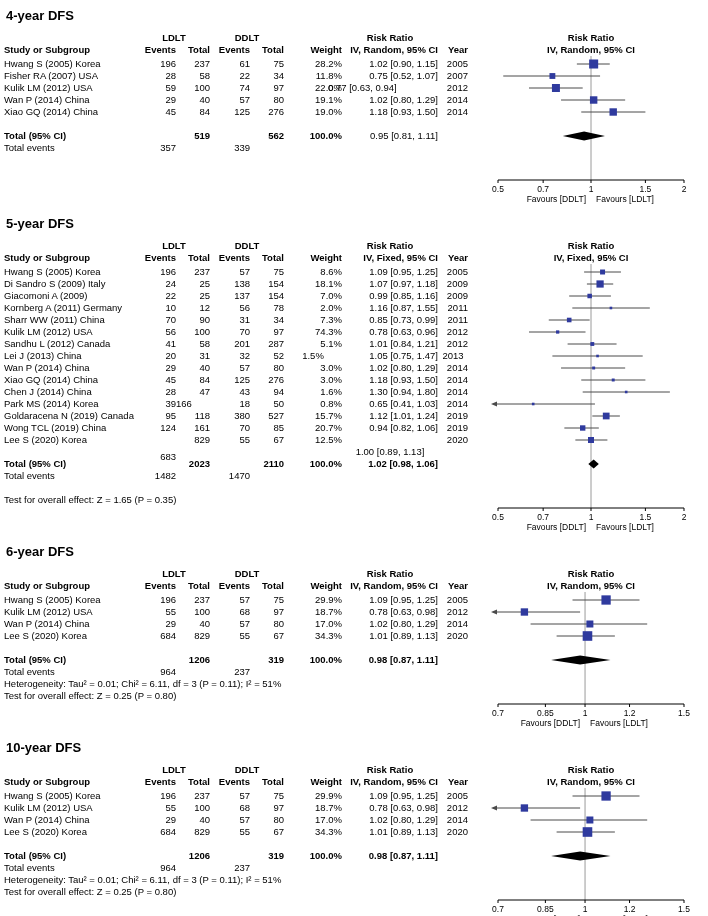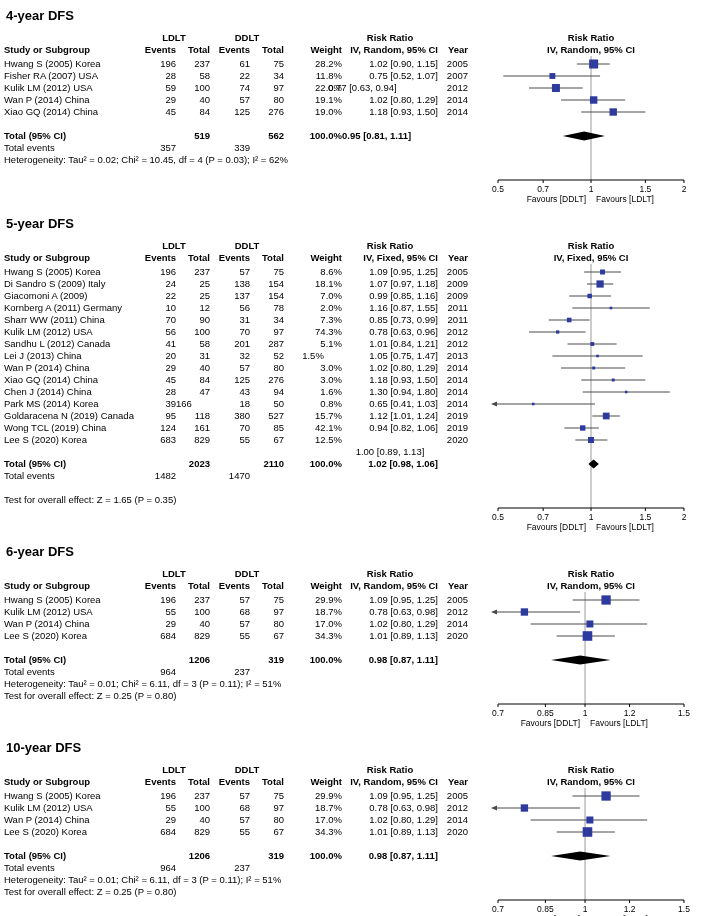--- a/index.html
+++ b/index.html
@@ -88,25 +88,24 @@
         <div class="cell" style="left: 172px; top: 74px; width: 34px; height: 12px; line-height: 12px; text-align: right;">84</div>
         <div class="cell" style="left: 206px; top: 74px; width: 40px; height: 12px; line-height: 12px; text-align: right;">125</div>
         <div class="cell" style="left: 246px; top: 74px; width: 34px; height: 12px; line-height: 12px; text-align: right;">276</div>
         <div class="cell" style="left: 280px; top: 74px; width: 58px; height: 12px; line-height: 12px; text-align: right;">19.0%</div>
         <div class="cell" style="left: 338px; top: 74px; width: 96px; height: 12px; line-height: 12px; text-align: right;">1.18 [0.93, 1.50]</div>
         <div class="cell" style="left: 434px; top: 74px; width: 30px; height: 12px; line-height: 12px; text-align: right;">2014</div>
         <div class="cell" style="left: 0px; top: 98px; width: 134px; height: 12px; line-height: 12px; text-align: left; font-weight: bold;">Total (95% CI)</div>
         <div class="cell" style="left: 172px; top: 98px; width: 34px; height: 12px; line-height: 12px; text-align: right; font-weight: bold;">519</div>
         <div class="cell" style="left: 246px; top: 98px; width: 34px; height: 12px; line-height: 12px; text-align: right; font-weight: bold;">562</div>
         <div class="cell" style="left: 280px; top: 98px; width: 58px; height: 12px; line-height: 12px; text-align: right; font-weight: bold;">100.0%</div>
-        <div class="cell" style="left: 338px; top: 98px; width: 80px; height: 12px; line-height: 12px; font-weight: bold;">0.95 [0.81, 1.11]</div>
+        <div class="cell" style="left: 338px; top: 98px; width: 96px; height: 12px; line-height: 12px; text-align: right; font-weight: normal;">0.95 [0.81, 1.11]</div>
         <div class="cell" style="left: 0px; top: 110px; width: 134px; height: 12px; line-height: 12px; text-align: left;">Total events</div>
         <div class="cell" style="left: 134px; top: 110px; width: 38px; height: 12px; line-height: 12px; text-align: right;">357</div>
         <div class="cell" style="left: 206px; top: 110px; width: 40px; height: 12px; line-height: 12px; text-align: right;">339</div>
-        <div class="cell" style="left: 0px; top: 122px; width: 464px; height: 12px; line-height: 12px; text-align: left;">Heterogeneity: Tau² = 0.02; Chi² = 10.45, df = 4 (P = 0.03); I² = 62%</div>
         <div class="plot" style="left: 470px; width: 234px; height: 174px;">
           <svg width="234" height="174" viewBox="0 0 234 174">
             <line x1="117" y1="24" x2="117" y2="148" stroke="#9a9a9a" stroke-width="1"></line>
             <line x1="102.86371230961036" y1="32" x2="135.7519490887775" y2="32" stroke="#4a4a4a" stroke-width="1"></line>
             <rect x="115.14311901820011" y="27.486187863900405" width="9.027624272199192" height="9.027624272199192" fill="#2f3a9e"></rect>
             <line x1="29.26226813807218" y1="44" x2="126.07780408625727" y2="44" stroke="#4a4a4a" stroke-width="1"></line>
             <rect x="75.48166668072352" y="41.08015411365599" width="5.839691772688007" height="5.839691772688007" fill="#2f3a9e"></rect>
             <line x1="55.008407236442835" y1="56" x2="108.69813755697086" y2="56" stroke="#4a4a4a" stroke-width="1"></line>
             <rect x="77.94566923972651" y="52.01314660415009" width="7.97370679169983" height="7.97370679169983" fill="#2f3a9e"></rect>
             <line x1="87.06068717547531" y1="68" x2="151.16550910531322" y2="68" stroke="#4a4a4a" stroke-width="1"></line>
@@ -203,21 +202,21 @@
         <div class="cell" style="left: 280px; top: 98px; width: 58px; height: 12px; line-height: 12px; text-align: right;">5.1%</div>
         <div class="cell" style="left: 338px; top: 98px; width: 96px; height: 12px; line-height: 12px; text-align: right;">1.01 [0.84, 1.21]</div>
         <div class="cell" style="left: 434px; top: 98px; width: 30px; height: 12px; line-height: 12px; text-align: right;">2012</div>
         <div class="cell" style="left: 0px; top: 110px; width: 134px; height: 12px; line-height: 12px; text-align: left;">Lei J (2013) China</div>
         <div class="cell" style="left: 134px; top: 110px; width: 38px; height: 12px; line-height: 12px; text-align: right;">20</div>
         <div class="cell" style="left: 172px; top: 110px; width: 34px; height: 12px; line-height: 12px; text-align: right;">31</div>
         <div class="cell" style="left: 206px; top: 110px; width: 40px; height: 12px; line-height: 12px; text-align: right;">32</div>
         <div class="cell" style="left: 246px; top: 110px; width: 34px; height: 12px; line-height: 12px; text-align: right;">52</div>
         <div class="cell" style="left: 280px; top: 110px; width: 58px; height: 12px; line-height: 12px; text-align: center;">1.5%</div>
         <div class="cell" style="left: 338px; top: 110px; width: 96px; height: 12px; line-height: 12px; text-align: right;">1.05 [0.75, 1.47]</div>
-        <div class="cell" style="left: 434px; top: 110px; width: 30px; height: 12px; line-height: 12px; text-align: right;">2013</div>
+        <div class="cell" style="left: 434px; top: 110px; width: 30px; height: 12px; line-height: 12px; text-align: center;">2013</div>
         <div class="cell" style="left: 0px; top: 122px; width: 134px; height: 12px; line-height: 12px; text-align: left;">Wan P (2014) China</div>
         <div class="cell" style="left: 134px; top: 122px; width: 38px; height: 12px; line-height: 12px; text-align: right;">29</div>
         <div class="cell" style="left: 172px; top: 122px; width: 34px; height: 12px; line-height: 12px; text-align: right;">40</div>
         <div class="cell" style="left: 206px; top: 122px; width: 40px; height: 12px; line-height: 12px; text-align: right;">57</div>
         <div class="cell" style="left: 246px; top: 122px; width: 34px; height: 12px; line-height: 12px; text-align: right;">80</div>
         <div class="cell" style="left: 280px; top: 122px; width: 58px; height: 12px; line-height: 12px; text-align: right;">3.0%</div>
         <div class="cell" style="left: 338px; top: 122px; width: 96px; height: 12px; line-height: 12px; text-align: right;">1.02 [0.80, 1.29]</div>
         <div class="cell" style="left: 434px; top: 122px; width: 30px; height: 12px; line-height: 12px; text-align: right;">2014</div>
         <div class="cell" style="left: 0px; top: 134px; width: 134px; height: 12px; line-height: 12px; text-align: left;">Xiao GQ (2014) China</div>
         <div class="cell" style="left: 134px; top: 134px; width: 38px; height: 12px; line-height: 12px; text-align: right;">45</div>
@@ -249,25 +248,25 @@
         <div class="cell" style="left: 206px; top: 170px; width: 40px; height: 12px; line-height: 12px; text-align: right;">380</div>
         <div class="cell" style="left: 246px; top: 170px; width: 34px; height: 12px; line-height: 12px; text-align: right;">527</div>
         <div class="cell" style="left: 280px; top: 170px; width: 58px; height: 12px; line-height: 12px; text-align: right;">15.7%</div>
         <div class="cell" style="left: 338px; top: 170px; width: 96px; height: 12px; line-height: 12px; text-align: right;">1.12 [1.01, 1.24]</div>
         <div class="cell" style="left: 434px; top: 170px; width: 30px; height: 12px; line-height: 12px; text-align: right;">2019</div>
         <div class="cell" style="left: 0px; top: 182px; width: 134px; height: 12px; line-height: 12px; text-align: left;">Wong TCL (2019) China</div>
         <div class="cell" style="left: 134px; top: 182px; width: 38px; height: 12px; line-height: 12px; text-align: right;">124</div>
         <div class="cell" style="left: 172px; top: 182px; width: 34px; height: 12px; line-height: 12px; text-align: right;">161</div>
         <div class="cell" style="left: 206px; top: 182px; width: 40px; height: 12px; line-height: 12px; text-align: right;">70</div>
         <div class="cell" style="left: 246px; top: 182px; width: 34px; height: 12px; line-height: 12px; text-align: right;">85</div>
-        <div class="cell" style="left: 280px; top: 182px; width: 58px; height: 12px; line-height: 12px; text-align: right;">42.1%</div>
+        <div class="cell" style="left: 280px; top: 182px; width: 58px; height: 12px; line-height: 12px; text-align: right;">20.7%</div>
         <div class="cell" style="left: 338px; top: 182px; width: 96px; height: 12px; line-height: 12px; text-align: right;">0.94 [0.82, 1.06]</div>
         <div class="cell" style="left: 434px; top: 182px; width: 30px; height: 12px; line-height: 12px; text-align: right;">2019</div>
         <div class="cell" style="left: 0px; top: 194px; width: 134px; height: 12px; line-height: 12px; text-align: left;">Lee S (2020) Korea</div>
-        <div class="cell" style="left: 134px; top: 194px; width: 38px; height: 12px; line-height: 12px; text-align: right;">683</div>
+        <div class="cell" style="left: 134px; top: 211px; width: 38px; height: 12px; line-height: 12px; text-align: right;">683</div>
         <div class="cell" style="left: 172px; top: 194px; width: 34px; height: 12px; line-height: 12px; text-align: right;">829</div>
         <div class="cell" style="left: 206px; top: 194px; width: 40px; height: 12px; line-height: 12px; text-align: right;">55</div>
         <div class="cell" style="left: 246px; top: 194px; width: 34px; height: 12px; line-height: 12px; text-align: right;">67</div>
         <div class="cell" style="left: 280px; top: 194px; width: 58px; height: 12px; line-height: 12px; text-align: right;">12.5%</div>
         <div class="cell" style="left: 338px; top: 206px; width: 96px; height: 12px; line-height: 12px; text-align: center;">1.00 [0.89, 1.13]</div>
         <div class="cell" style="left: 434px; top: 194px; width: 30px; height: 12px; line-height: 12px; text-align: right;">2020</div>
         <div class="cell" style="left: 0px; top: 218px; width: 134px; height: 12px; line-height: 12px; text-align: left; font-weight: bold;">Total (95% CI)</div>
         <div class="cell" style="left: 172px; top: 218px; width: 34px; height: 12px; line-height: 12px; text-align: right; font-weight: bold;">2023</div>
         <div class="cell" style="left: 246px; top: 218px; width: 34px; height: 12px; line-height: 12px; text-align: right; font-weight: bold;">2110</div>
         <div class="cell" style="left: 280px; top: 218px; width: 58px; height: 12px; line-height: 12px; text-align: right; font-weight: bold;">100.0%</div>

